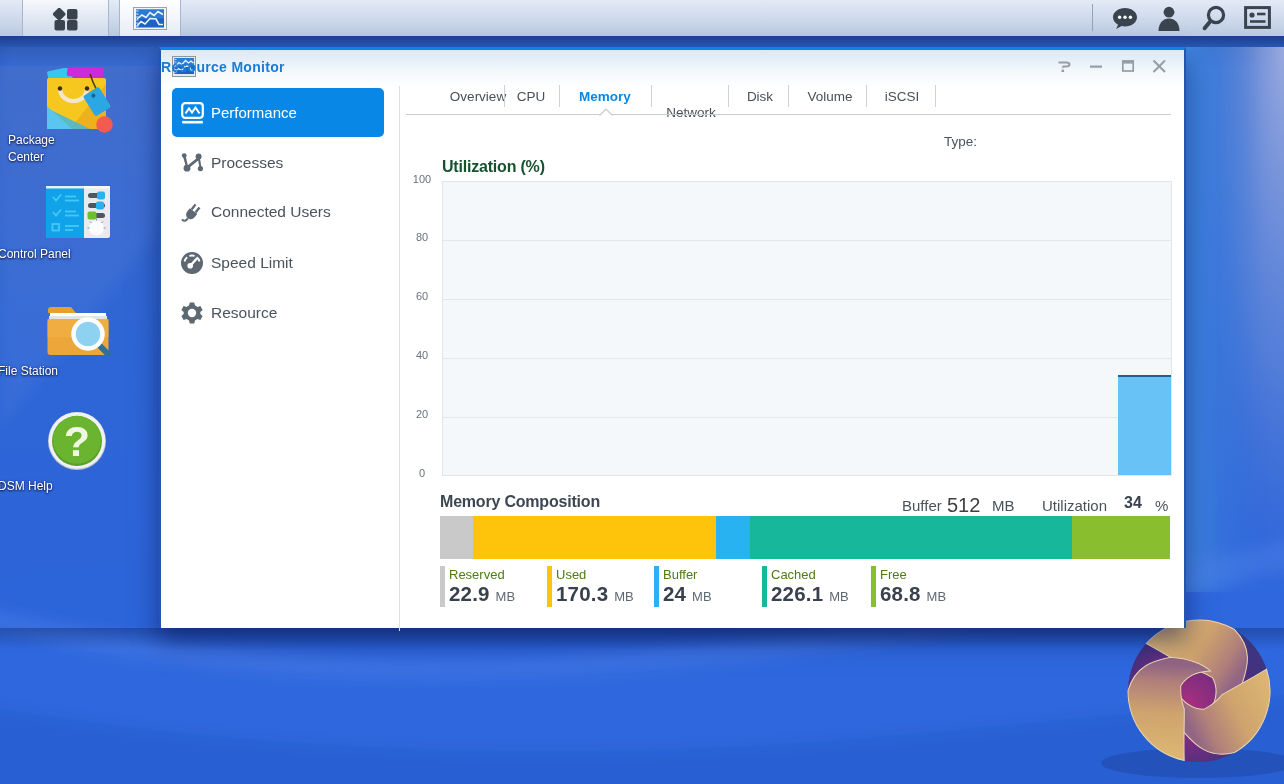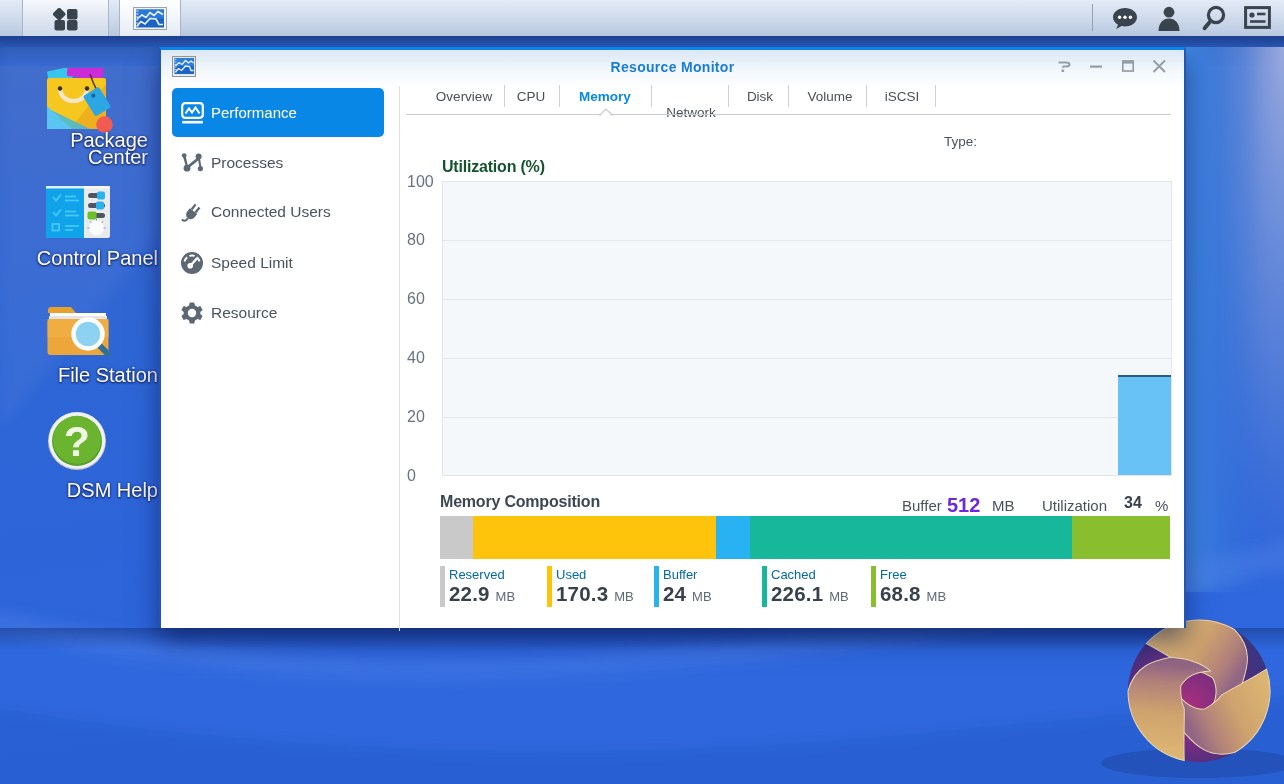--- a/index.html
+++ b/index.html
@@ -9,45 +9,45 @@
 .t { white-space:nowrap; }
 #bg { position:absolute; left:0; top:0; width:1284px; height:784px; }
 #taskbar { position:absolute; left:0; top:0; width:1284px; height:36px;
   background:linear-gradient(#e3ebf6, #c6d3e7 72%, #bac9e0); }
 .tbtn { position:absolute; top:0; height:36px; }
 #tbtn1 { left:22px; width:87px; background:linear-gradient(#f6f8fc, #d5dfee 78%, #cdd8ea);
   border-left:1px solid #a8b6cc; border-right:1px solid #a8b6cc; }
 #tbtn2 { left:119px; width:62px; background:linear-gradient(#ffffff,#ecf1f8 78%, #e6ecf5);
   border-left:1px solid #a8b6cc; border-right:1px solid #a8b6cc; }
 #tb-sep { position:absolute; left:1092px; top:4px; width:1px; height:27px; background:#94a2b6; }
-.dlabel { position:absolute; text-align:right; color:#fff; font-size:20px;
+.dlabel { position:absolute; text-align:left; color:#fff; font-size:12px;
   text-shadow:0 1px 2px rgba(8,18,70,0.9), 0 0 3px rgba(8,18,70,0.55); }
 #win { position:absolute; left:159px; top:47px; width:1027px; height:581px;
   background:#fff; border-left:2px solid #2456b0; border-right:2px solid #2456b0;
   border-top:3px solid #0c83e8;
   box-shadow:0 12px 24px rgba(8,20,80,0.55); }
 #titlebar { position:absolute; left:0; top:0; width:100%; height:36px;
   background:linear-gradient(#dbe8f6, #f3f8fc 60%, #fefefe); }
-#wtitle { position:absolute; left:0; top:9px; width:100%; text-align:center;
+#wtitle { position:absolute; left:0; top:9px; width:100%; 
   color:#1b7cd6; font-size:14px; font-weight:bold; letter-spacing:0.3px; }
 #sidebar-sep { position:absolute; left:238px; top:36px; width:1px; height:545px; background:#dce0e4; }
 #perfbtn { position:absolute; left:11px; top:38px; width:212px; height:49px;
   background:#0887e6; border-radius:5px; color:#fff; }
 #perfbtn .mlabel { position:absolute; left:39px; top:16px; font-size:15px; }
 .menuitem { position:absolute; left:11px; width:212px; color:#4a535e; font-size:15.5px; }
 .menuitem .mlabel { position:absolute; left:39px; top:-9px; }
 .tab { position:absolute; font-size:13.5px; color:#4a5056; transform:translateX(-50%); }
 .tabsep { position:absolute; width:1px; height:22px; background:#ccd1d6; }
 #chartplot { position:absolute; left:281px; top:131px; width:730px; height:295px;
   background:#f4f8fb; border:1px solid #e2e6ea; }
 .gline { position:absolute; left:0; width:100%; height:1px; background:#e3e7eb; }
-.ylab { position:absolute; width:30px; text-align:left; font-size:16px; color:#68737e; }
+.ylab { position:absolute; width:30px; text-align:center; font-size:11px; color:#68737e; }
 .seg { position:absolute; top:0; height:100%; }
 .legbar { position:absolute; width:5px; height:41px; }
-.legname { position:absolute; font-size:13px; color:#0369a1; }
+.legname { position:absolute; font-size:13px; color:#4d7c0f; }
 .legval { position:absolute; font-size:20.5px; font-weight:bold; color:#39424c; letter-spacing:0.2px; }
 .legmb { font-size:13px; font-weight:normal; color:#5f6974; letter-spacing:0; }
 </style>
 </head>
 <body>
 <div id="stage">
   <svg id="bg" viewBox="0 0 1284 784">
     <defs>
       <linearGradient id="bgmain" x1="0" y1="0" x2="0.2" y2="1">
         <stop offset="0" stop-color="#3d67c4"></stop>
@@ -316,21 +316,21 @@
       <div class="mlabel">Speed Limit</div>
     </div>
     <div class="menuitem" style="top:263px">
       <svg class="abs" style="left:8px;top:-12px" width="24" height="24" viewBox="0 0 24 24">
         <path fill="#5d6873" d="M9.8,1.5 L14.2,1.5 L15,4.6 A8,8 0 0 1 17.3,6 L20.4,5.1 L22.6,8.9 L20.3,11.1 A8,8 0 0 1 20.3,12.9 L22.6,15.1 L20.4,18.9 L17.3,18 A8,8 0 0 1 15,19.4 L14.2,22.5 L9.8,22.5 L9,19.4 A8,8 0 0 1 6.7,18 L3.6,18.9 L1.4,15.1 L3.7,12.9 A8,8 0 0 1 3.7,11.1 L1.4,8.9 L3.6,5.1 L6.7,6 A8,8 0 0 1 9,4.6 Z"></path>
         <circle cx="12" cy="12" r="4.2" fill="#ffffff"></circle>
       </svg>
       <div class="mlabel">Resource</div>
     </div>
 
-    <div class="tab" style="left:303px;top:39px">Overview</div>
+    <div class="tab" style="left:317px;top:39px">Overview</div>
     <div class="tab" style="left:370px;top:39px">CPU</div>
     <div class="tab" style="left:444px;top:39px;color:#0987e5;font-weight:bold">Memory</div>
     <div class="tab" style="left:530px;top:55px">Network</div>
     <div class="tab" style="left:599px;top:39px">Disk</div>
     <div class="tab" style="left:669px;top:39px">Volume</div>
     <div class="tab" style="left:741px;top:39px">iSCSI</div>
     <div class="tabsep" style="left:343px;top:35px"></div>
     <div class="tabsep" style="left:398px;top:35px"></div>
     <div class="tabsep" style="left:490px;top:35px"></div>
     <div class="tabsep" style="left:567px;top:35px"></div>
@@ -355,21 +355,21 @@
     </div>
     <div class="ylab" style="left:246px;top:123px">100</div>
     <div class="ylab" style="left:246px;top:181px">80</div>
     <div class="ylab" style="left:246px;top:240px">60</div>
     <div class="ylab" style="left:246px;top:299px">40</div>
     <div class="ylab" style="left:246px;top:358px">20</div>
     <div class="ylab" style="left:246px;top:417px">0</div>
 
     <div class="abs t" style="left:279px;top:443px;font-size:16px;font-weight:bold;color:#3d4752;letter-spacing:-0.2px">Memory Composition</div>
     <div class="abs t" style="left:741px;top:447px;font-size:15px;color:#4a5259">Buffer</div>
-    <div class="abs t" style="left:786px;top:444px;font-size:20px;font-weight:bold;color:#6d28d9">512</div>
+    <div class="abs t" style="left:786px;top:444px;font-size:20px;font-weight:normal;color:#404040">512</div>
     <div class="abs t" style="left:831px;top:447px;font-size:15px;color:#4a5259">MB</div>
     <div class="abs t" style="left:881px;top:447px;font-size:15px;color:#4a5259">Utilization</div>
     <div class="abs t" style="left:963px;top:444px;font-size:16px;font-weight:bold;color:#39424c">34</div>
     <div class="abs t" style="left:994px;top:447px;font-size:15px;color:#4a5259">%</div>
     <div class="abs" style="left:279px;top:466px;width:730px;height:43px">
       <div class="seg" style="left:0;width:33px;background:#c9c9c9"></div>
       <div class="seg" style="left:33px;width:243px;background:#fdc40b"></div>
       <div class="seg" style="left:276px;width:34px;background:#29b2f2"></div>
       <div class="seg" style="left:310px;width:322px;background:#17b79c"></div>
       <div class="seg" style="left:632px;width:98px;background:#89bf2e"></div>

